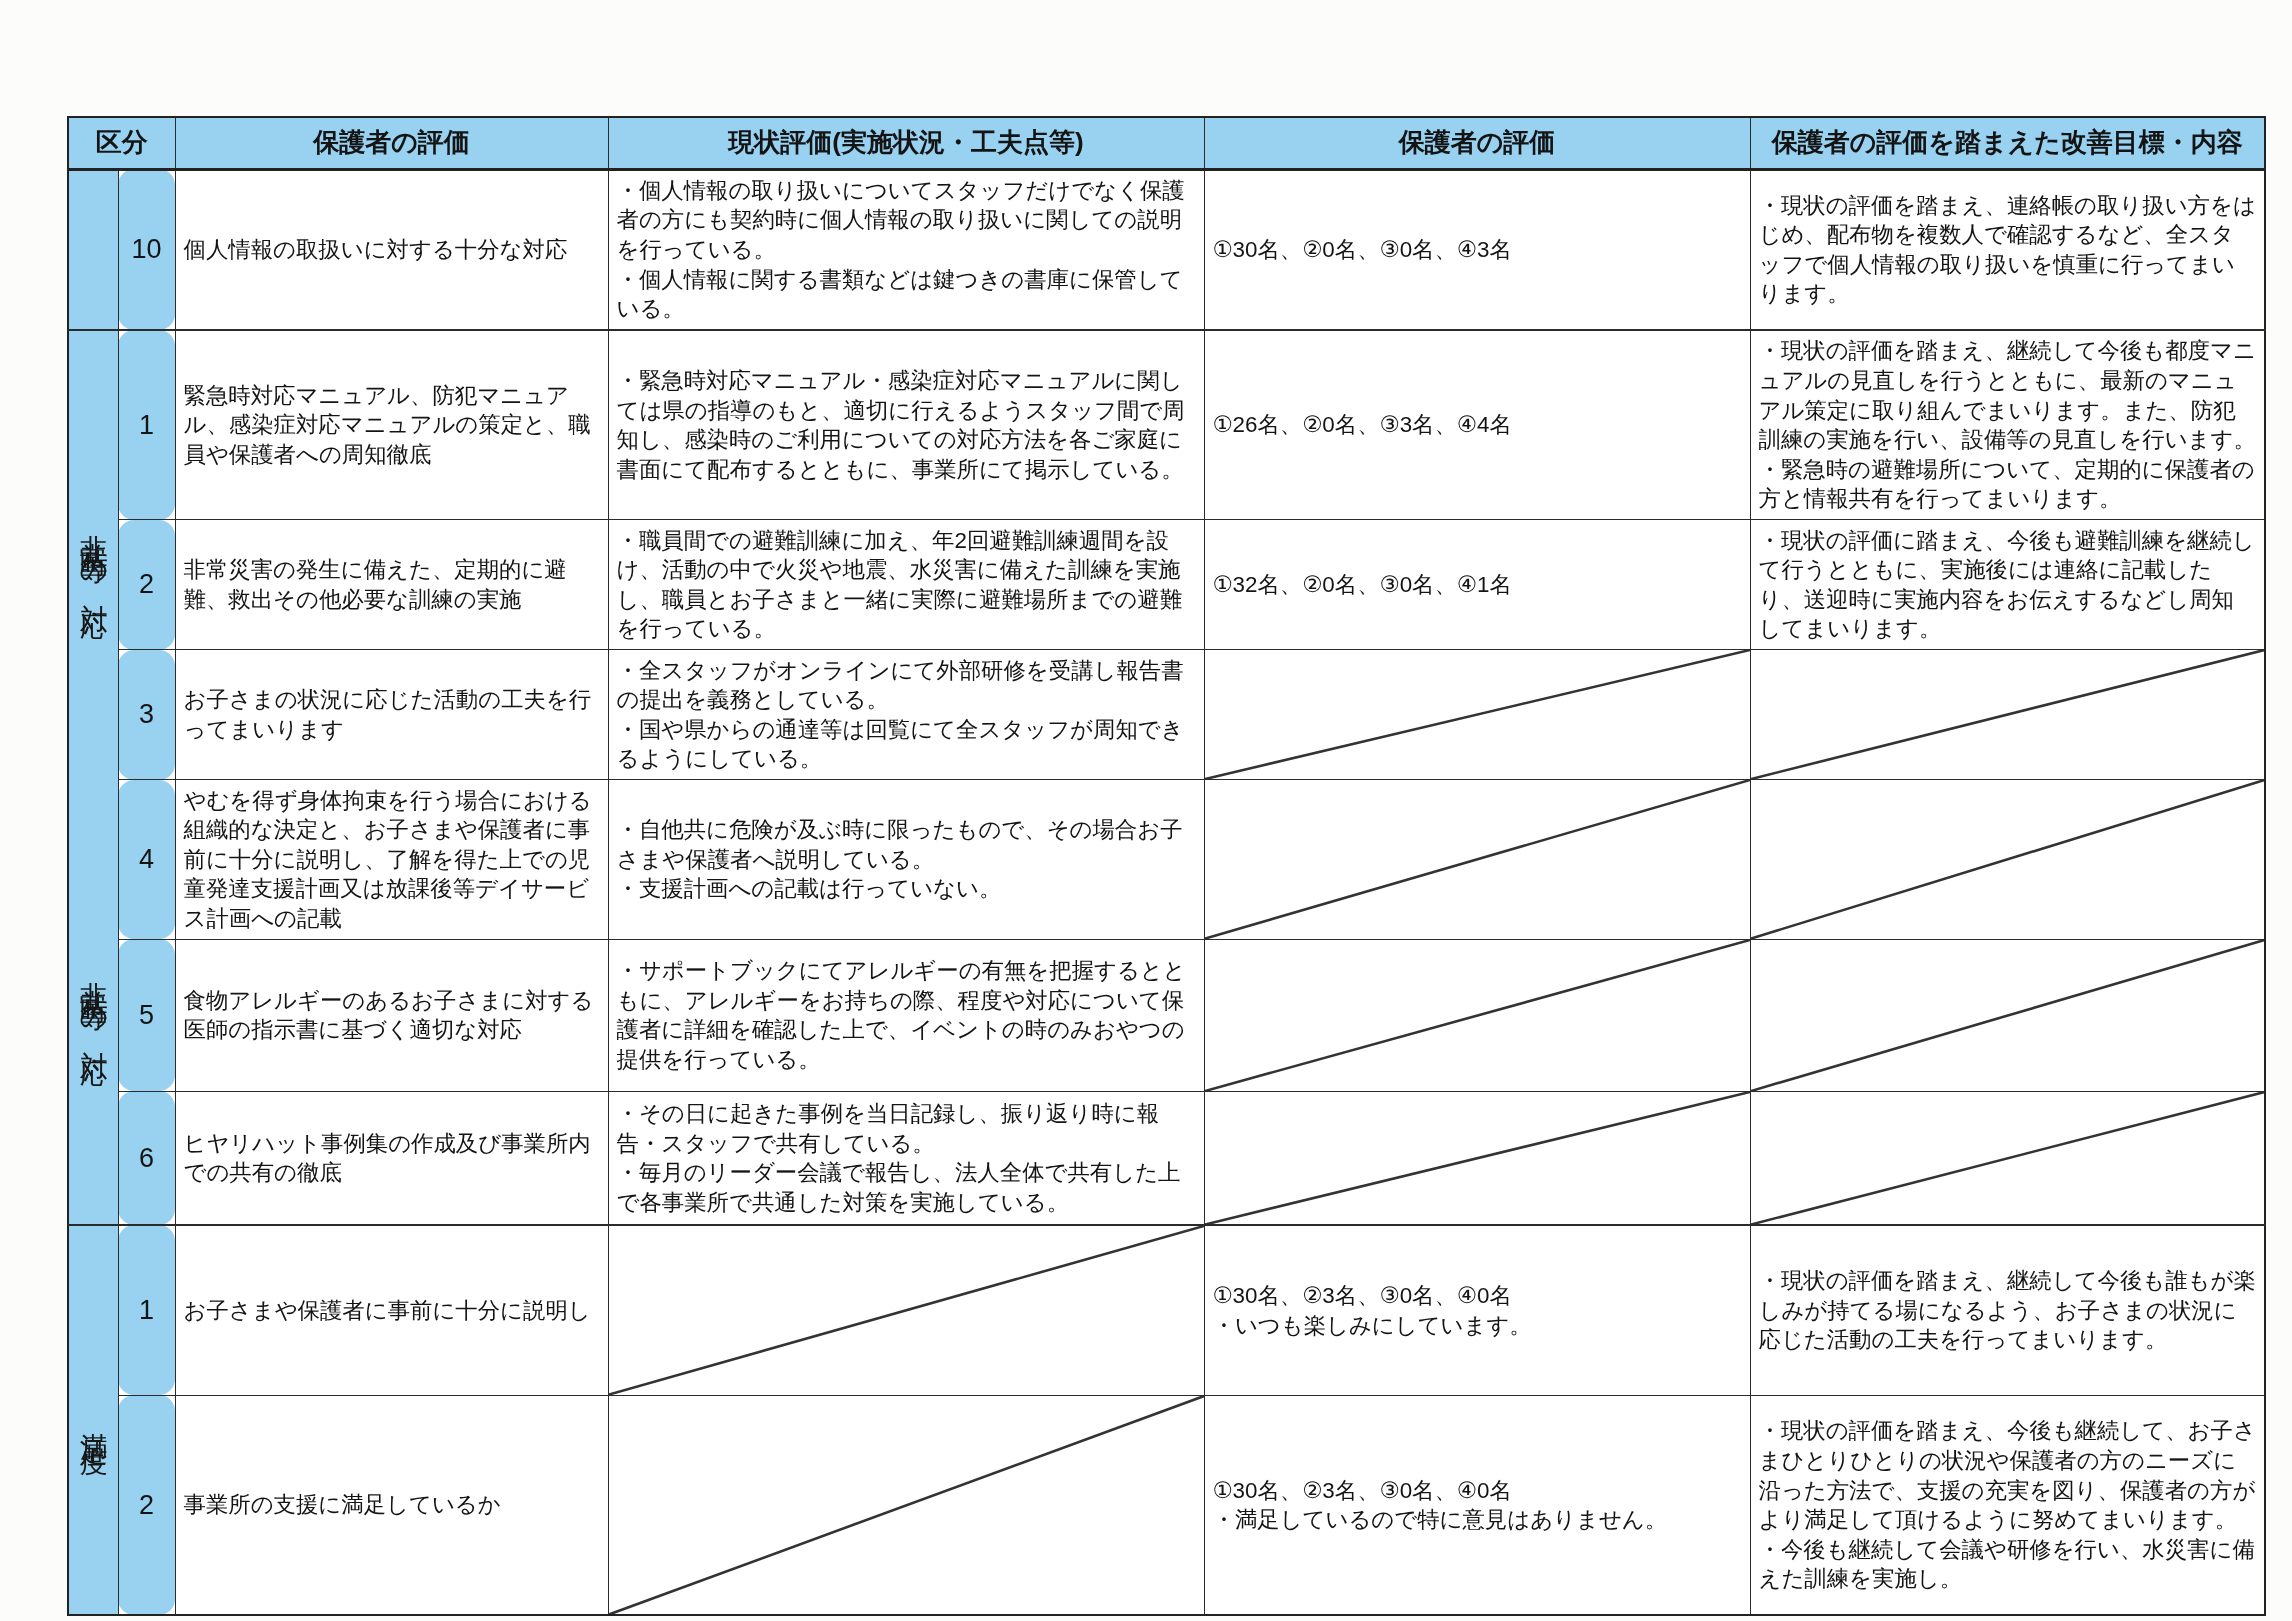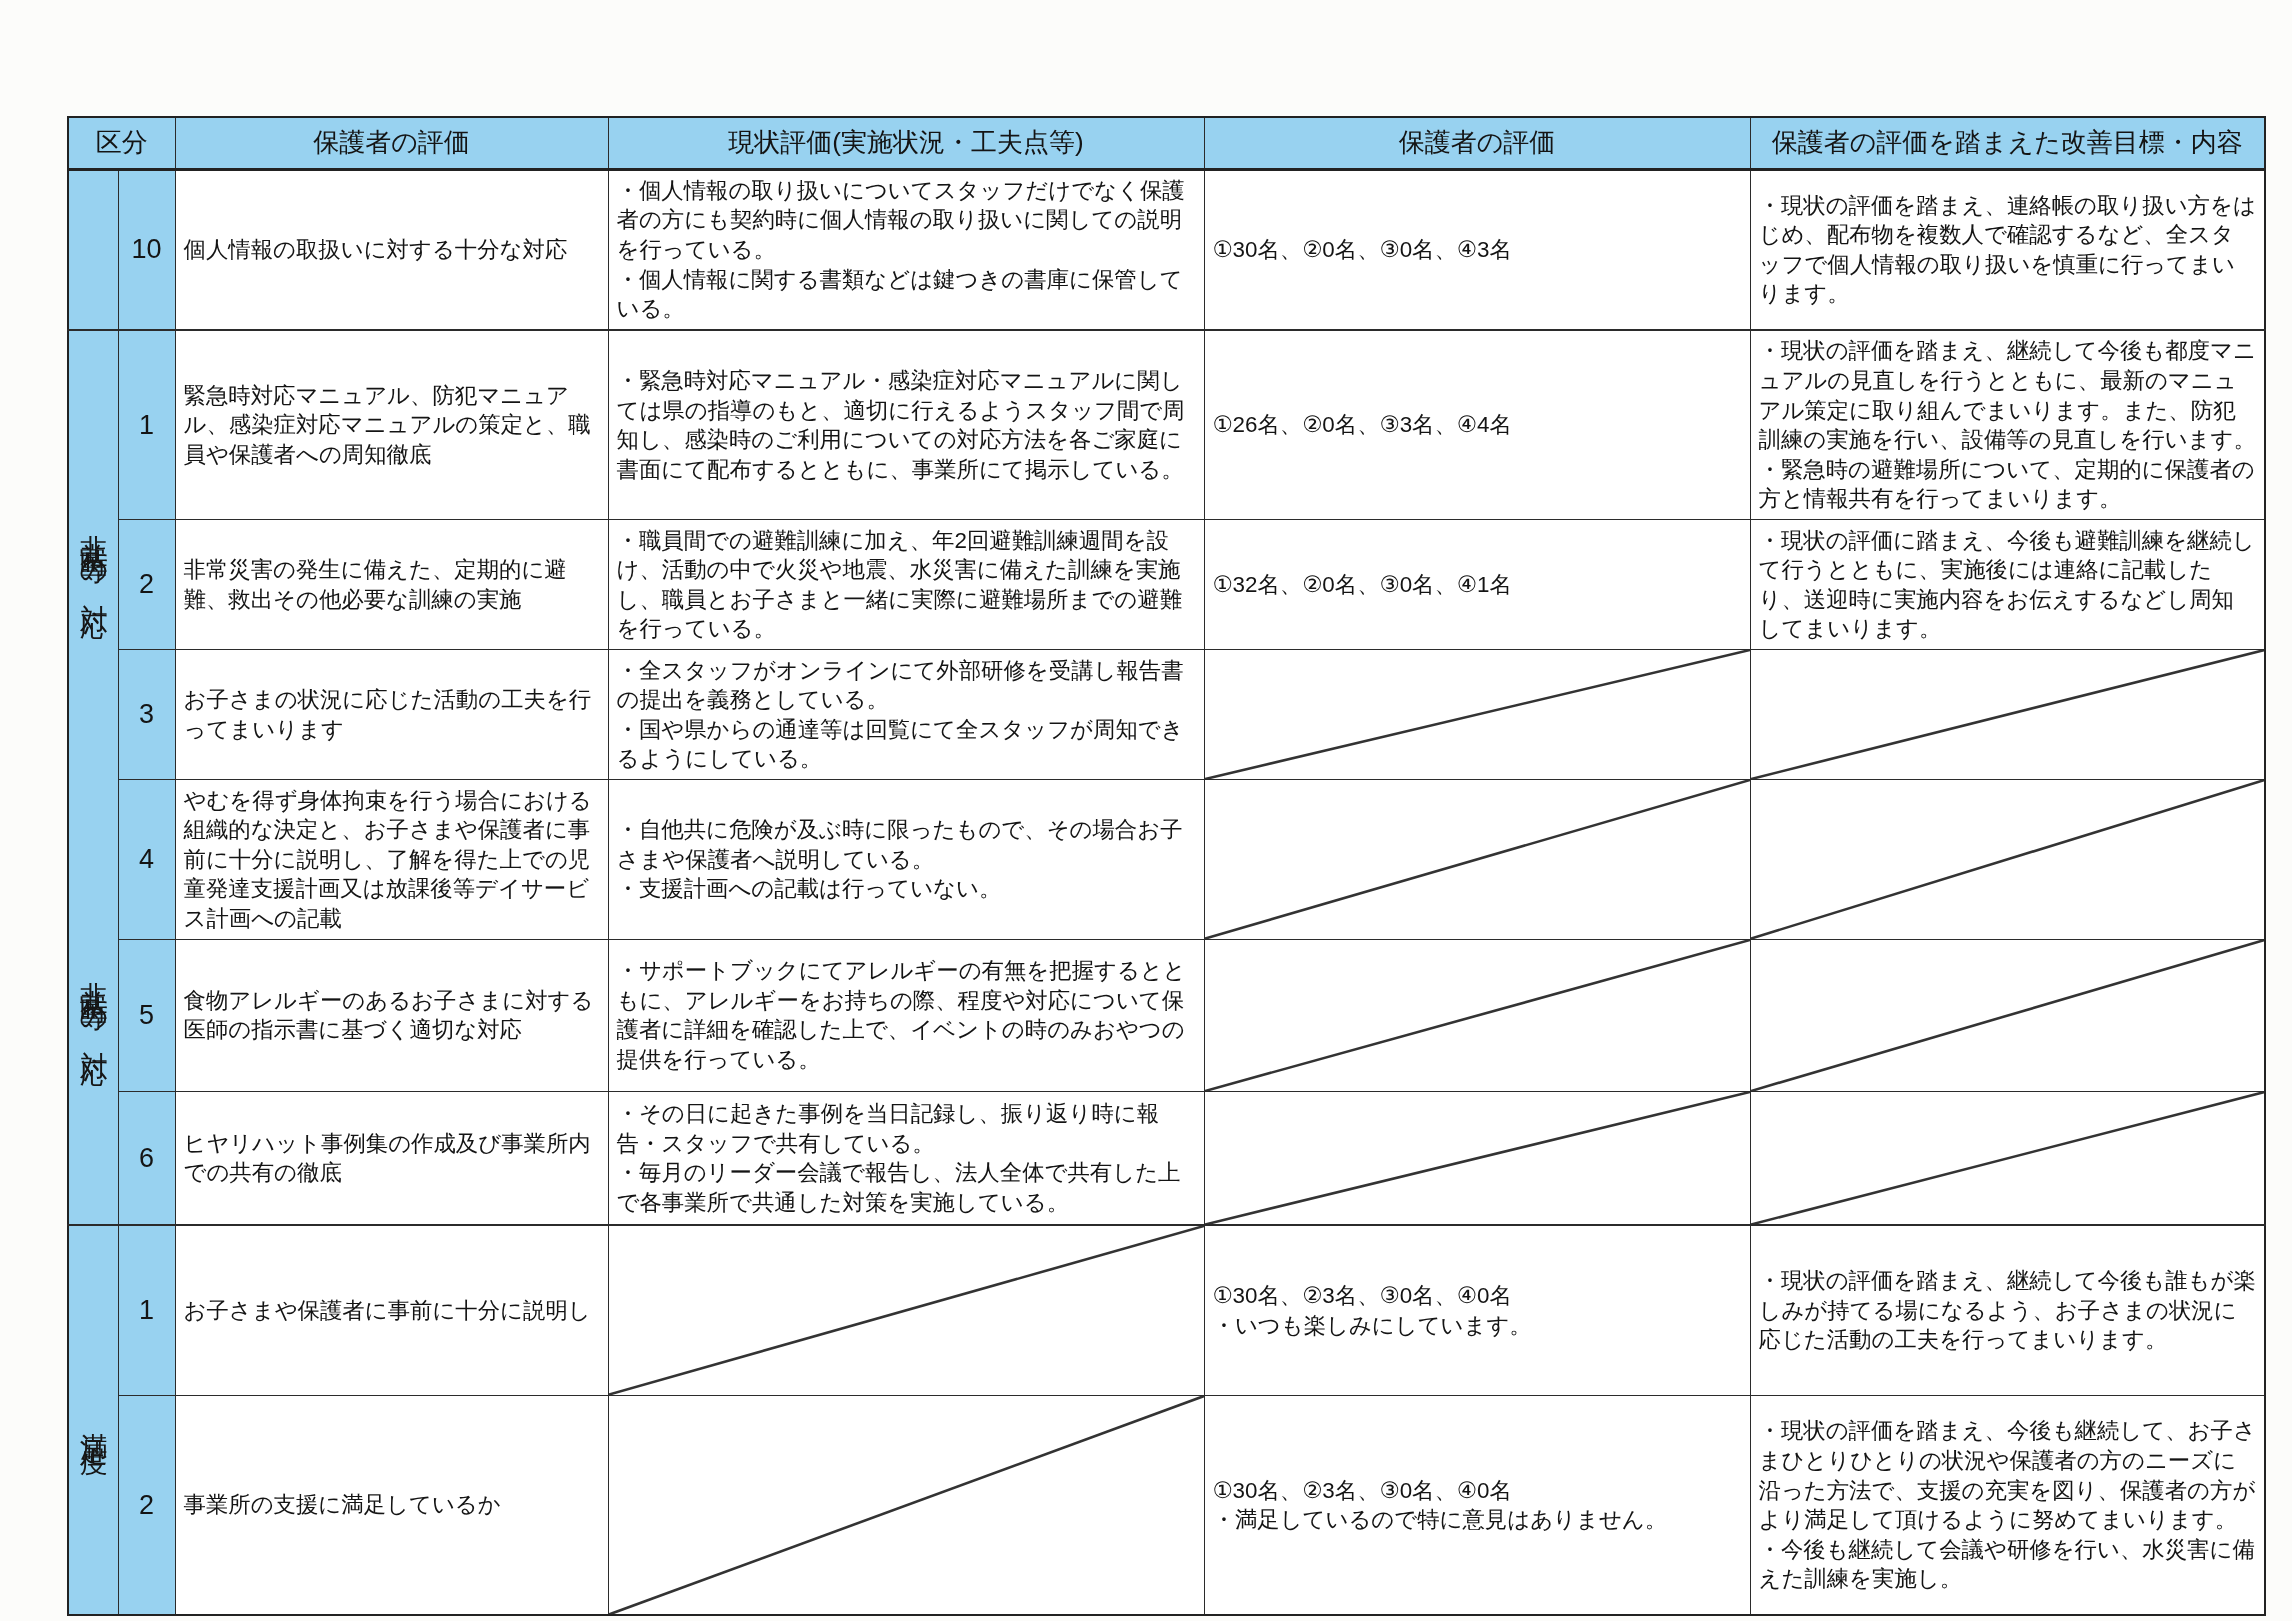--- a/index.html
+++ b/index.html
@@ -17,27 +17,27 @@
     border:2.7px solid #222;
   }
   td,th{
     border:1.8px solid #2b2b2b;
     padding:5.4px 8px;
     vertical-align:middle;
     overflow:hidden;
   }
   th.hdr{
     background:#98d2f0;
-    font-size:26px;font-weight:normal;text-align:center;
+    font-size:26px;font-weight:bold;text-align:center;
     border-bottom:3.6px solid #222;
     padding:3.6px 5.4px;
   }
   .blue{background:#98d2f0;}
   .num-cell{
-    text-align:center;font-size:27px;font-weight:normal;
+    text-align:center;font-size:27px;font-weight:normal;border-radius:16px;
   }
   .kubun-cell{position:relative;padding:0;}
   .kubun-stack{
     display:flex;flex-direction:column;align-items:center;
     justify-content:space-around;height:100%;min-height:100%;
   }
   .kubun-single{
     display:flex;flex-direction:column;align-items:center;
     justify-content:center;height:100%;
   }

